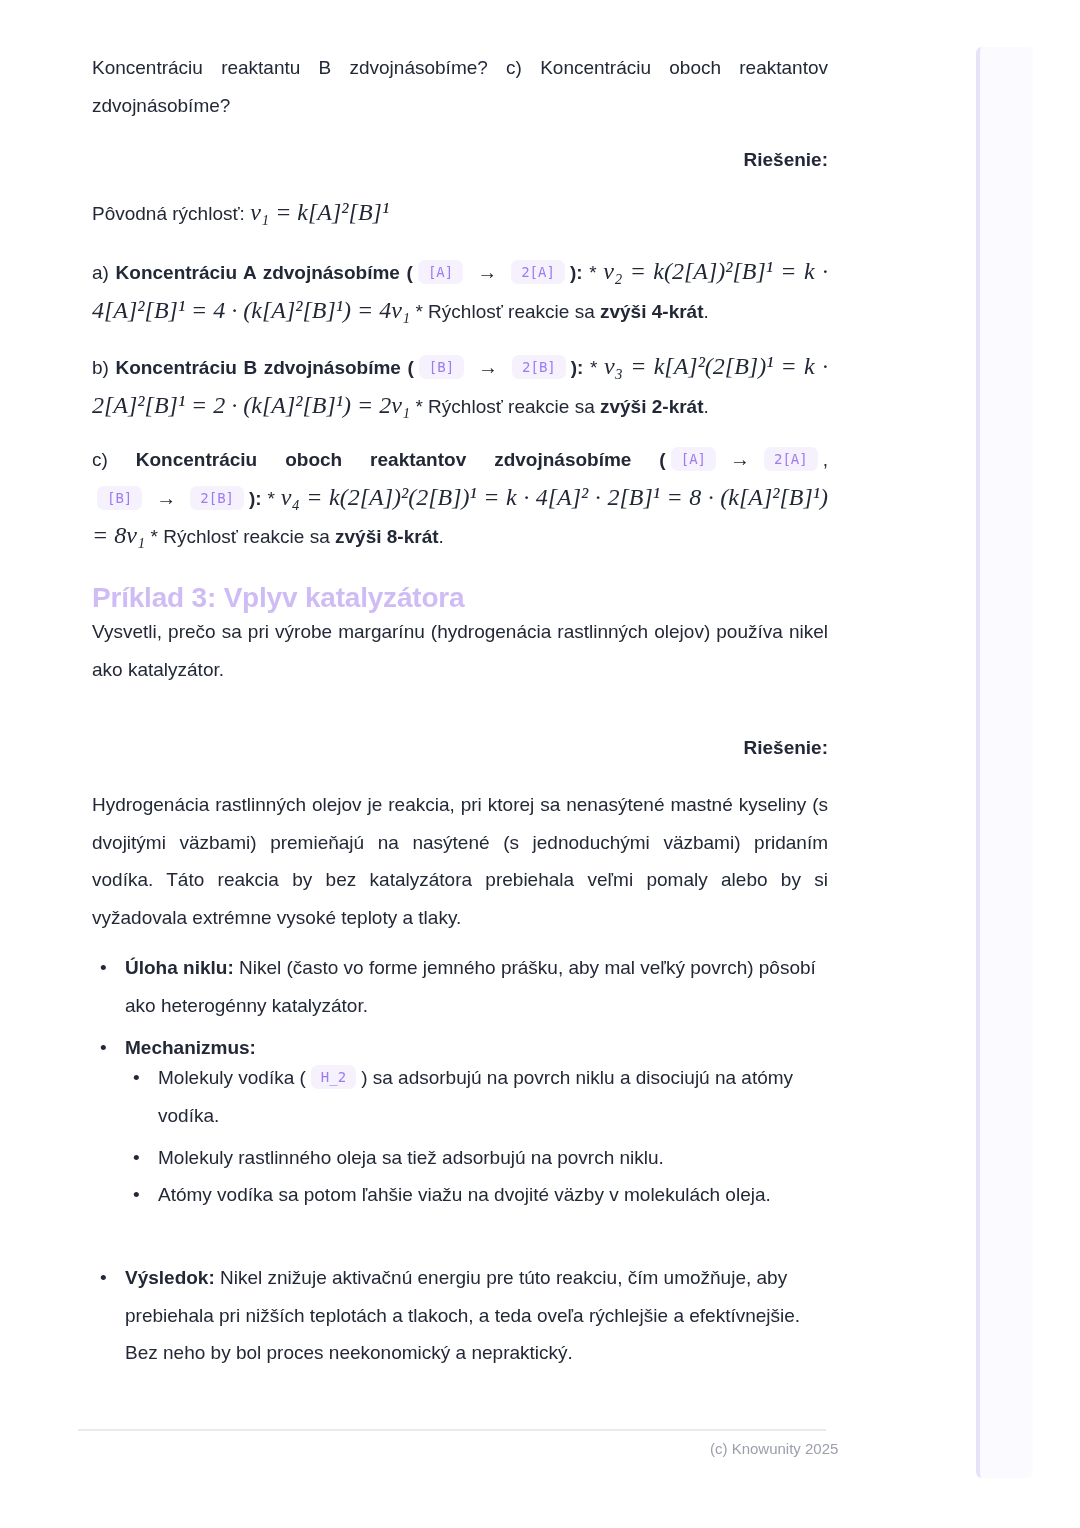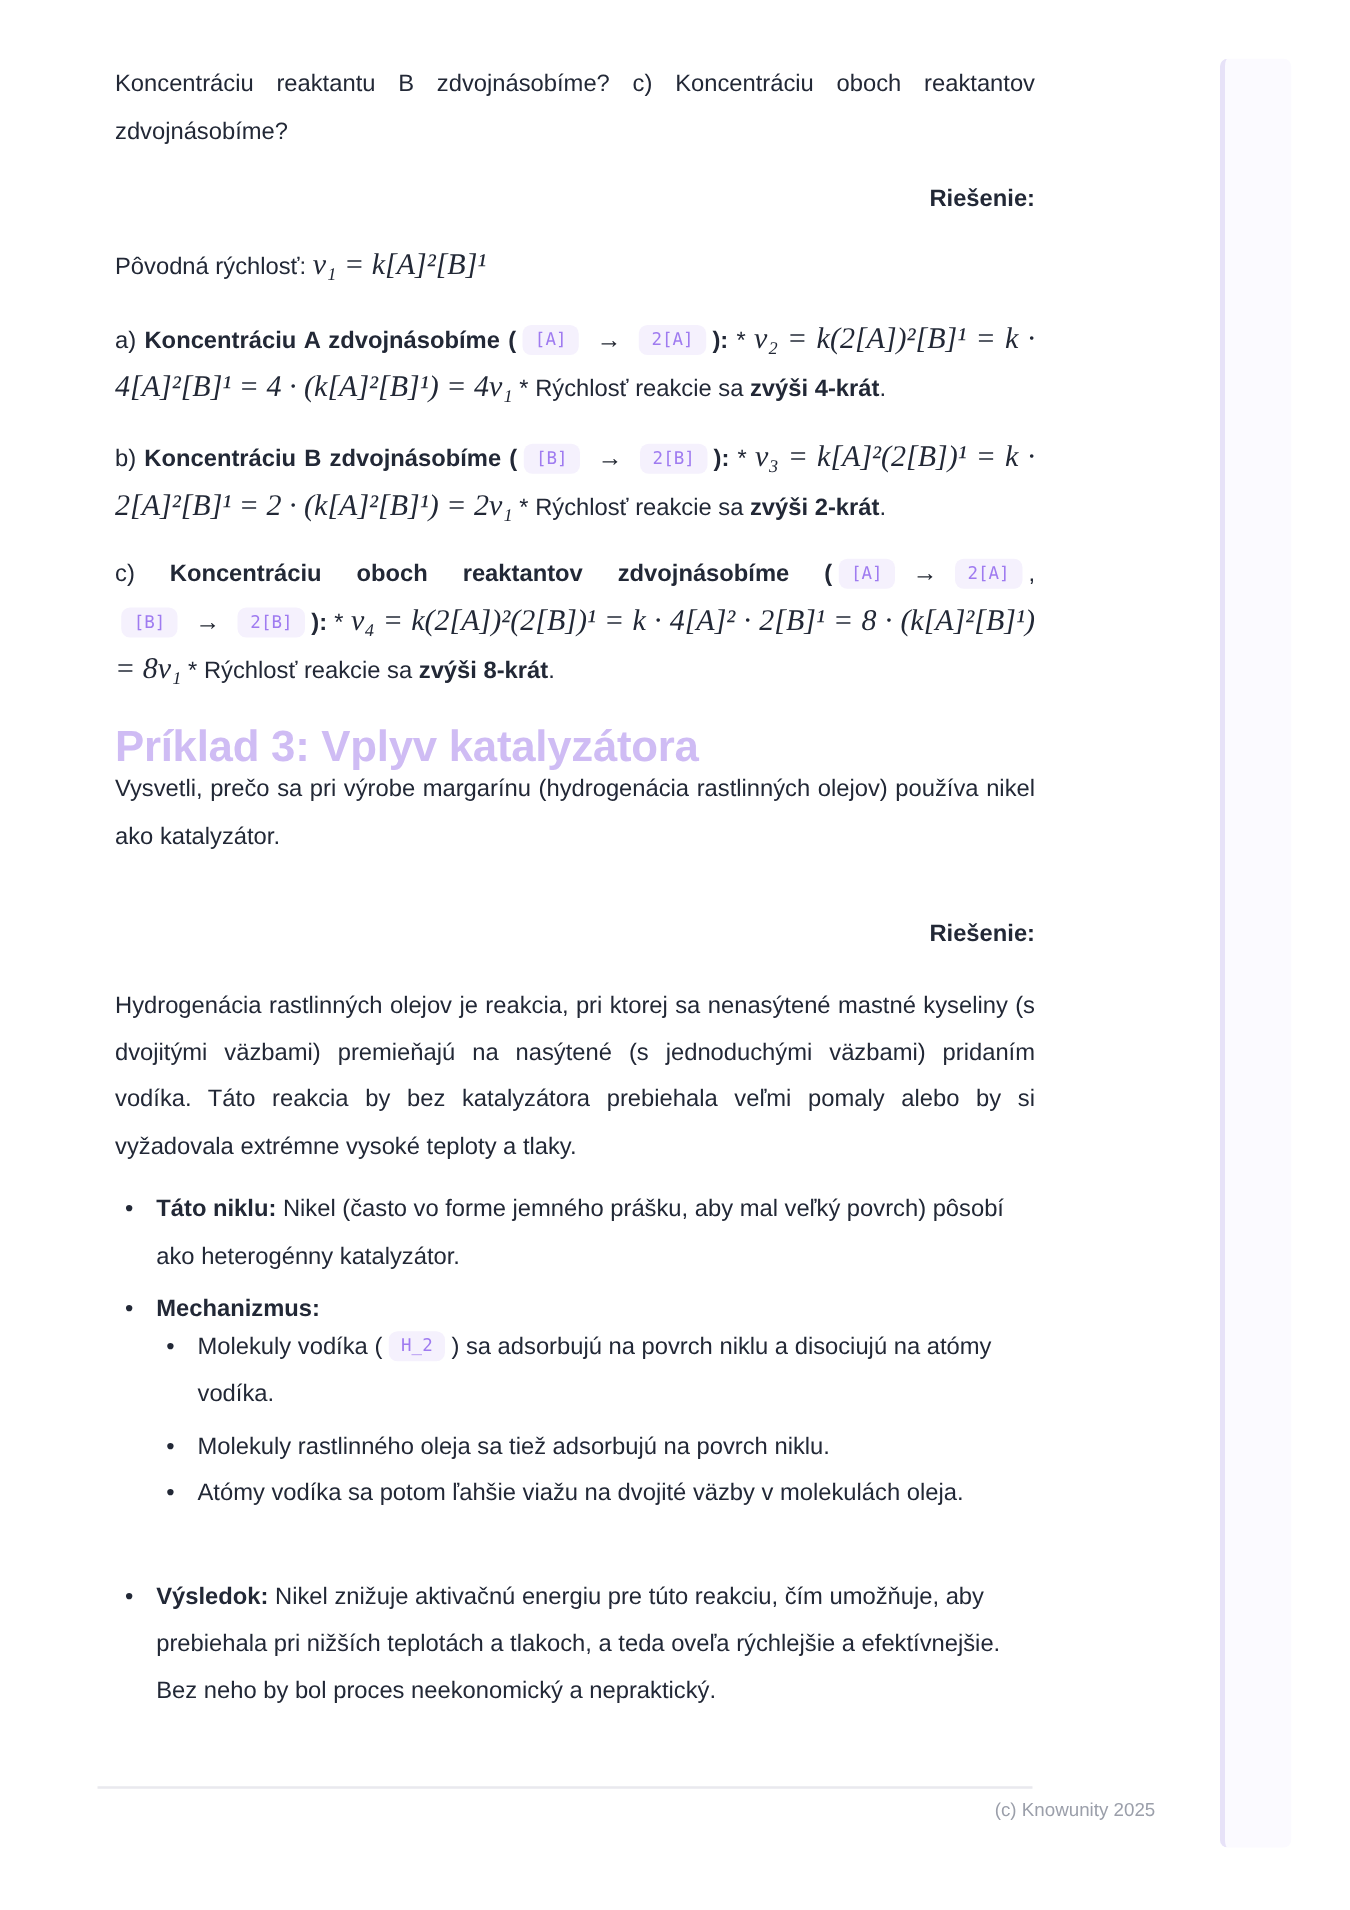--- a/index.html
+++ b/index.html
@@ -7,39 +7,39 @@
     width:1080px;height:1528px;position:relative;overflow:hidden;
     background:#ffffff;
     font-family:"Liberation Sans","DejaVu Sans",sans-serif;
     color:#222836;
   }
   .blk{position:absolute;left:92px;width:736px;margin:0;
        font-size:19px;line-height:37.5px;color:#222836;}
   .justify{text-align:justify;}
   .bold{font-weight:700;text-align:right;}
   .h2{position:absolute;left:92px;width:900px;margin:0;
-      font-size:35px;line-height:40px;font-weight:700;color:#cfbcf4;letter-spacing:-0.2px;}
+      font-size:28px;line-height:40px;font-weight:700;color:#cfbcf4;letter-spacing:-0.2px;}
   
   .sg-text{}
   .sg-bold{font-weight:700;}
   .sg-math{font-family:"Liberation Serif","DejaVu Serif",serif;font-style:italic;font-size:24px;}
   .sg-code{font-family:"DejaVu Sans Mono","Liberation Mono",monospace;
            font-size:14px;font-weight:500;background:#f5f1fd;color:#9f7bf0;
            padding:4px 10px;border-radius:7px;margin:0 5px;vertical-align:2px;white-space:nowrap;}
   .sg-arrow{font-weight:700;margin:0 9px;font-size:20px;color:#1c212c;}
   
   .bullet{position:absolute;left:92px;width:736px;display:flex;
           font-size:19px;line-height:37.5px;}
   .bullet .marker{flex:0 0 25px;text-align:left;color:#222836;}
   .bullet.lv1{padding-left:8px;width:728px;}
   .bullet.lv2{padding-left:41px;width:695px;}
   .bullet .btext{flex:1;}
   .divider{position:absolute;left:78px;top:1429px;width:748px;height:2px;
            background:#e9e9ee;border:none;margin:0;}
-  .footer{position:absolute;top:1438px;left:710px;width:300px;text-align:center;
+  .footer{position:absolute;top:1438px;left:710px;width:300px;text-align:left;
           font-size:15px;line-height:22px;color:#9b9faa;z-index:5;}
   .gutter{position:absolute;left:976px;top:47px;width:53px;height:1431px;
           background:#fbfaff;border-left:4px solid #e7e2f8;border-radius:6px;z-index:1;}
 </style>
 </head>
 <body>
 
 <div>
 
   <p class="blk justify" style="top:49px">Koncentráciu reaktantu B zdvojnásobíme? c) Koncentráciu oboch reaktantov zdvojnásobíme?</p>
@@ -57,21 +57,21 @@
   <h2 class="h2" style="top:578px">Príklad 3: Vplyv katalyzátora</h2>
 
   <p class="blk justify" style="top:613px">Vysvetli, prečo sa pri výrobe margarínu (hydrogenácia rastlinných olejov) používa nikel ako katalyzátor.</p>
 
   <p class="blk bold" style="top:729px">Riešenie:</p>
 
   <p class="blk justify" style="top:786px">Hydrogenácia rastlinných olejov je reakcia, pri ktorej sa nenasýtené mastné kyseliny (s dvojitými väzbami) premieňajú na nasýtené (s jednoduchými väzbami) pridaním vodíka. Táto reakcia by bez katalyzátora prebiehala veľmi pomaly alebo by si vyžadovala extrémne vysoké teploty a tlaky.</p>
 
   <div class="bullet lv1" style="top:949px">
     <span class="marker">•</span>
-    <div class="btext"><span class="sg-bold">Táto niklu:</span><span class="sg-text"> Nikel (často vo forme jemného prášku, aby mal veľký povrch) pôsobí ako heterogénny katalyzátor.</span></div>
+    <div class="btext"><span class="sg-bold">Úloha niklu:</span><span class="sg-text"> Nikel (často vo forme jemného prášku, aby mal veľký povrch) pôsobí ako heterogénny katalyzátor.</span></div>
   </div>
 
   <div class="bullet lv1" style="top:1029px">
     <span class="marker">•</span>
     <div class="btext"><span class="sg-bold">Mechanizmus:</span></div>
   </div>
 
   <div class="bullet lv2" style="top:1059px">
     <span class="marker">•</span>
     <div class="btext"><span class="sg-text">Molekuly vodíka (</span><span class="sg-code">H_2</span><span class="sg-text">) sa adsorbujú na povrch niklu a disociujú na atómy vodíka.</span></div>

